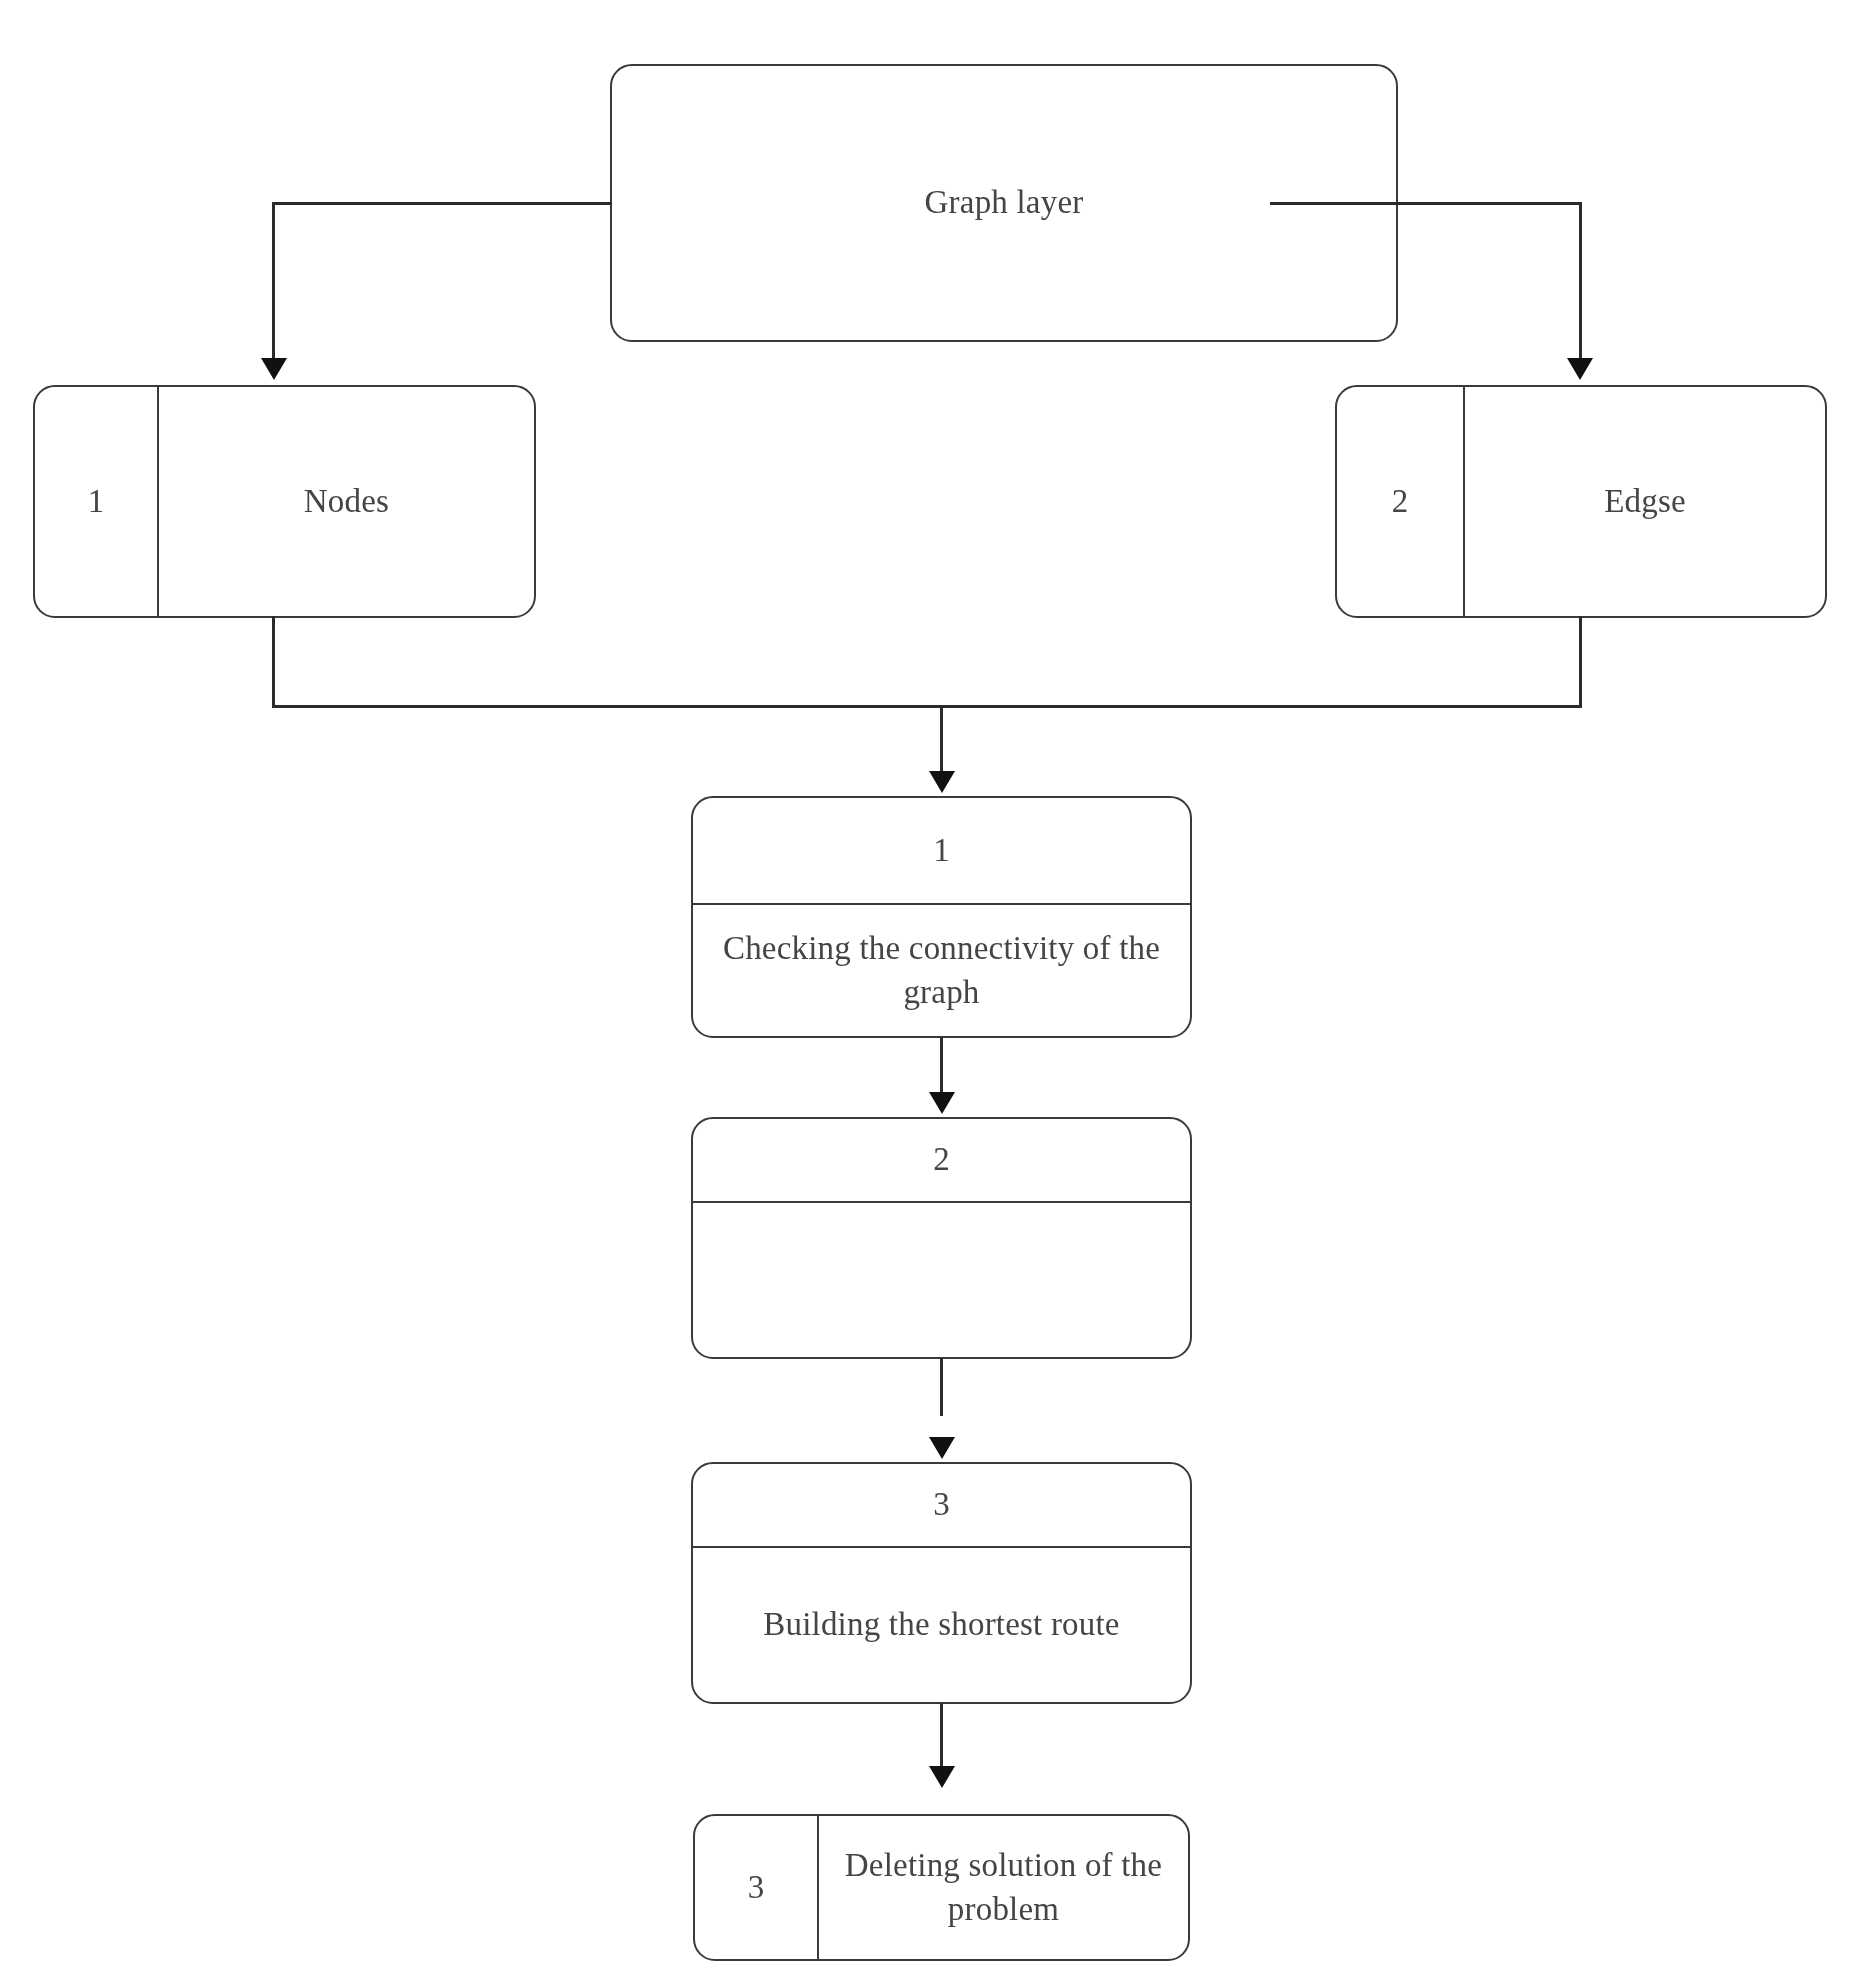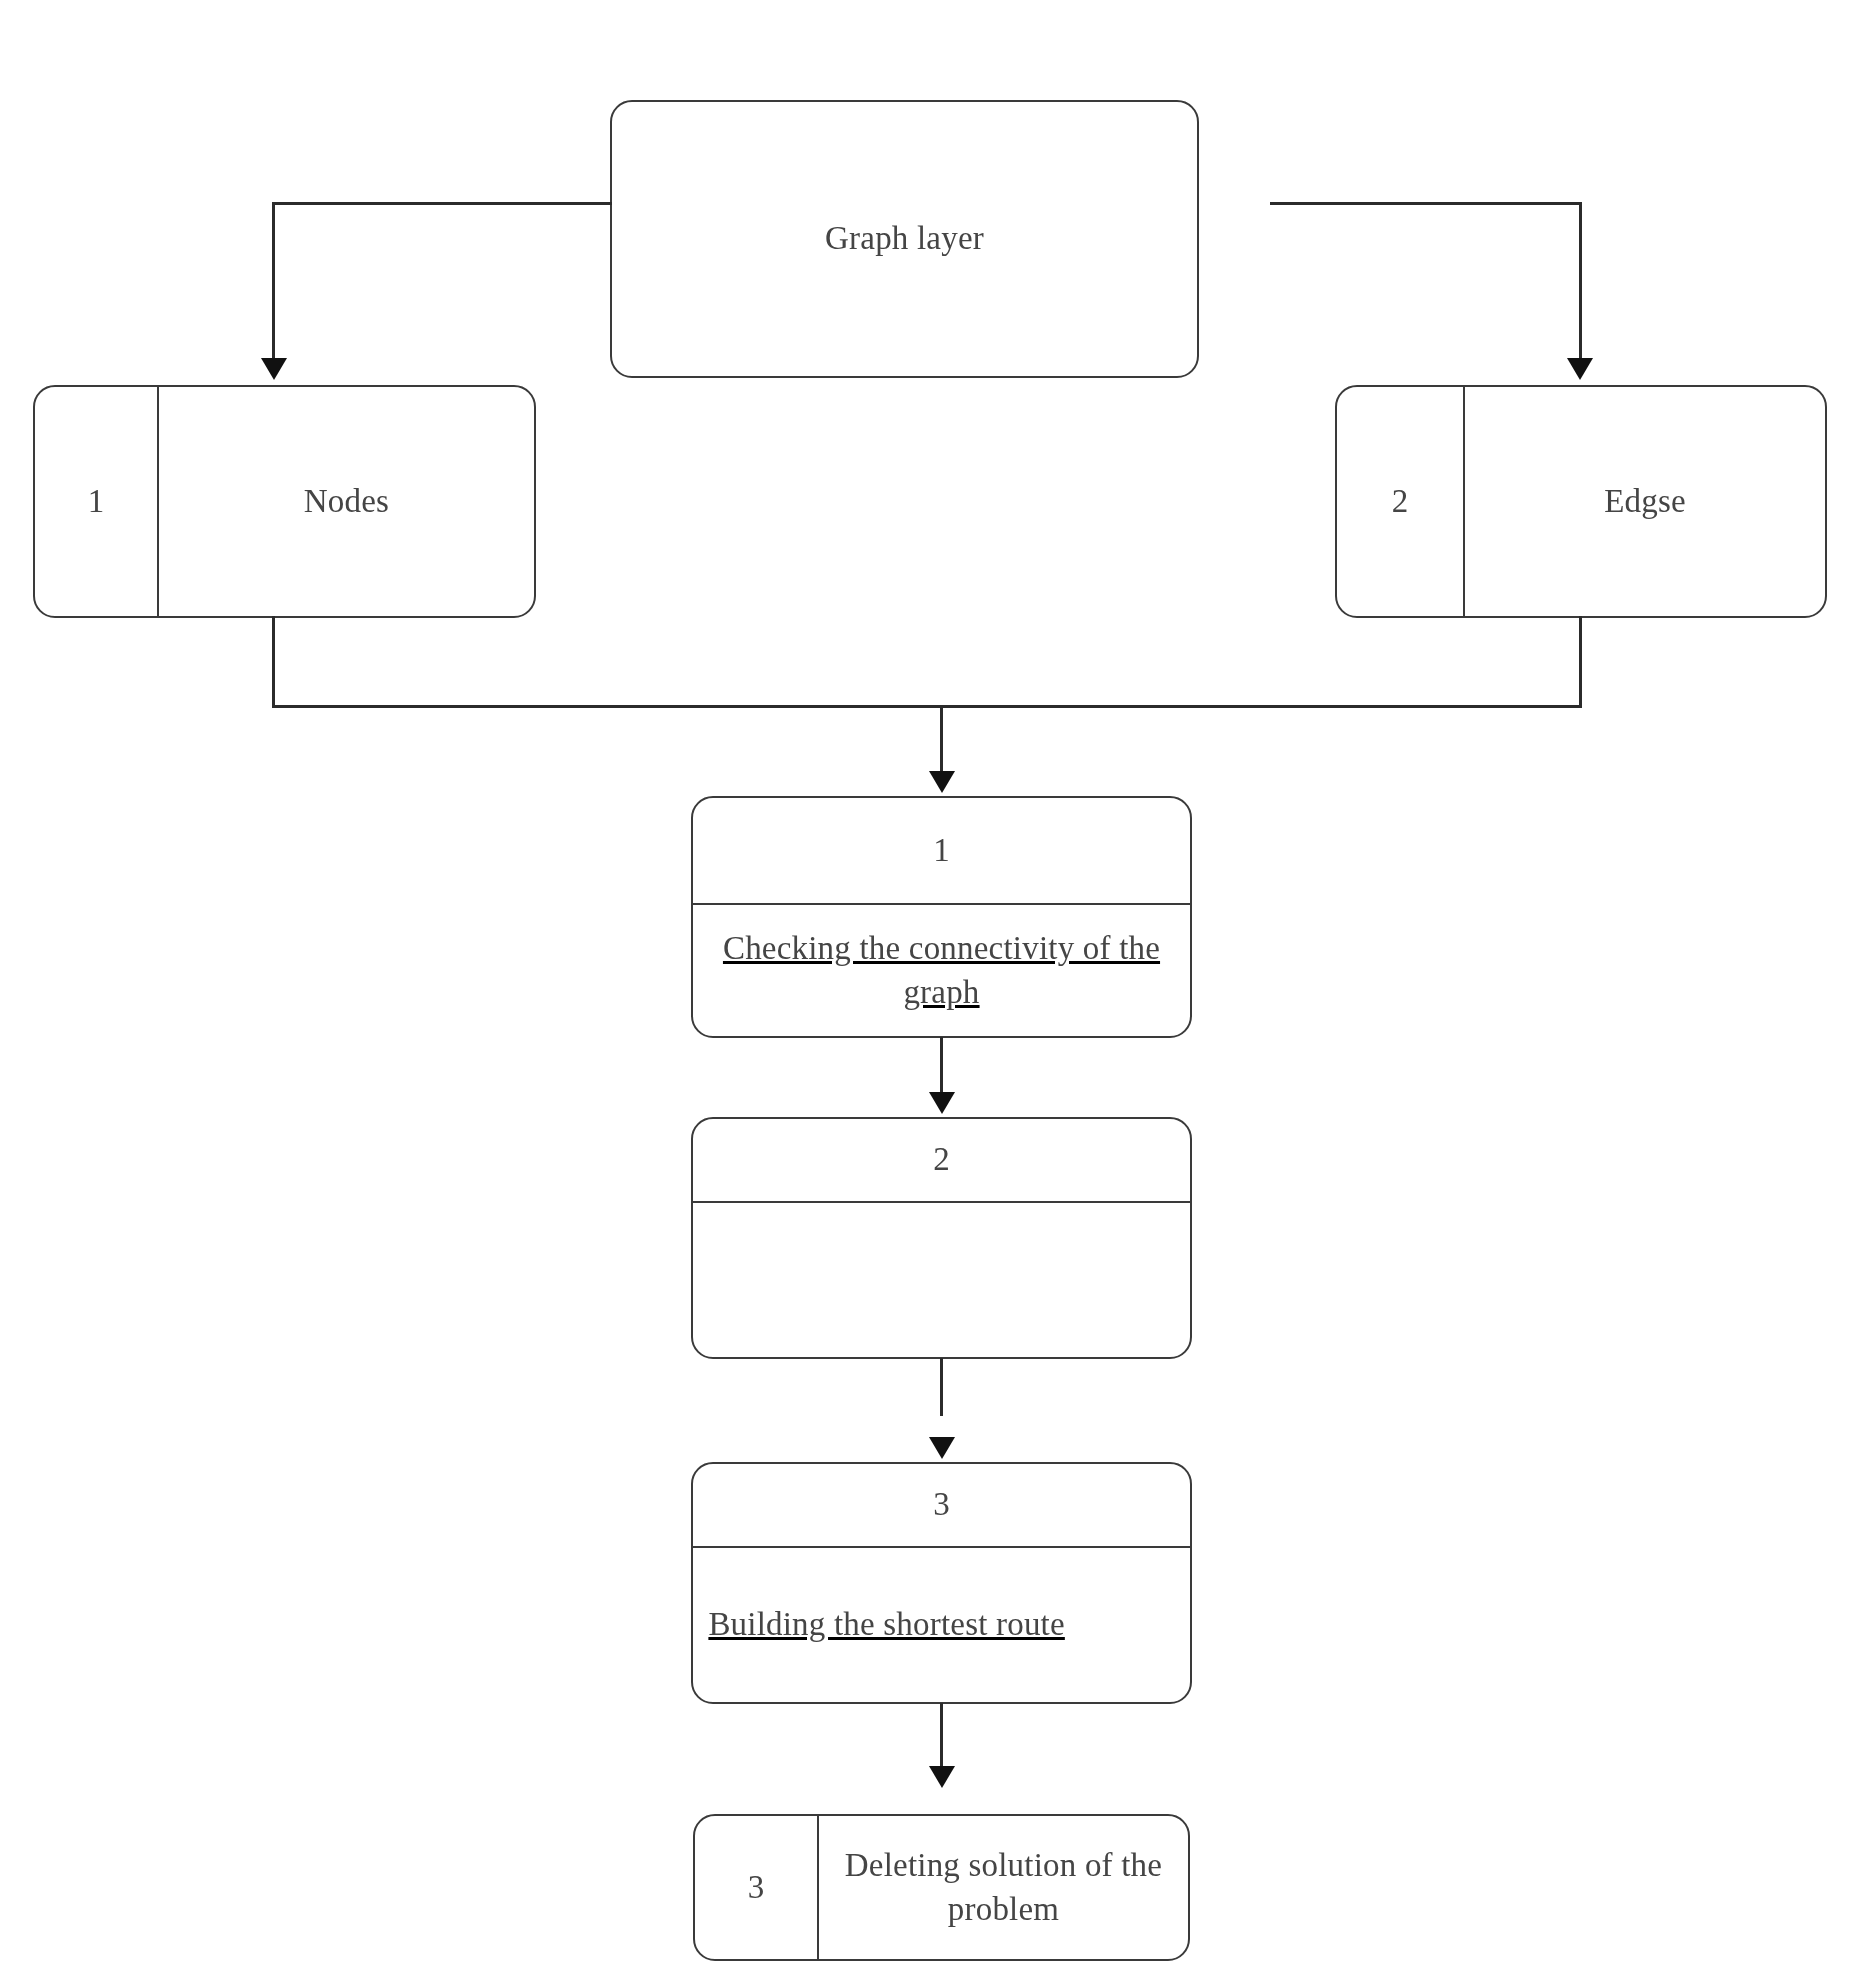--- a/index.html
+++ b/index.html
@@ -72,23 +72,23 @@
     display: flex;
     align-items: center;
     justify-content: center;
     border-bottom: 2.6px solid #3a3a3a;
     flex: 0 0 auto;
   }
   .step-body {
     box-sizing: border-box;
     display: flex;
     align-items: center;
+    justify-content: center;
     flex: 1 1 auto;
     padding: 0 15.4px;
-    text-decoration: underline;
   }
 
   
   .conn {
     position: absolute;
     background: #2b2b2b;
   }
   .conn-h { height: 3.4px; }
   .conn-v { width: 3.4px; }
 
@@ -99,21 +99,21 @@
     border-left: 13px solid transparent;
     border-right: 13px solid transparent;
     border-top: 22px solid #111111;
   }
 </style>
 </head>
 <body>
 
 <div id="canvas">
 
-  <div class="node graph-layer" style="left:610px; top:64px; width:589px; height:278px;margin-top:36px;">
+  <div class="node graph-layer" style="left:610px; top:64px; width:788px; height:278px;">
     <span class="node-label">Graph layer</span>
   </div>
 
   <div class="conn conn-h" style="left:272px; top:202px; width:340px;"></div>
   <div class="conn conn-v" style="left:272px; top:202px; height:159px;"></div>
   <div class="arrow-down" style="left:261px; top:358px;"></div>
 
   <div class="conn conn-h" style="left:1270px; top:202px; width:312px;"></div>
   <div class="conn conn-v" style="left:1579px; top:202px; height:159px;"></div>
   <div class="arrow-down" style="left:1567px; top:358px;"></div>

